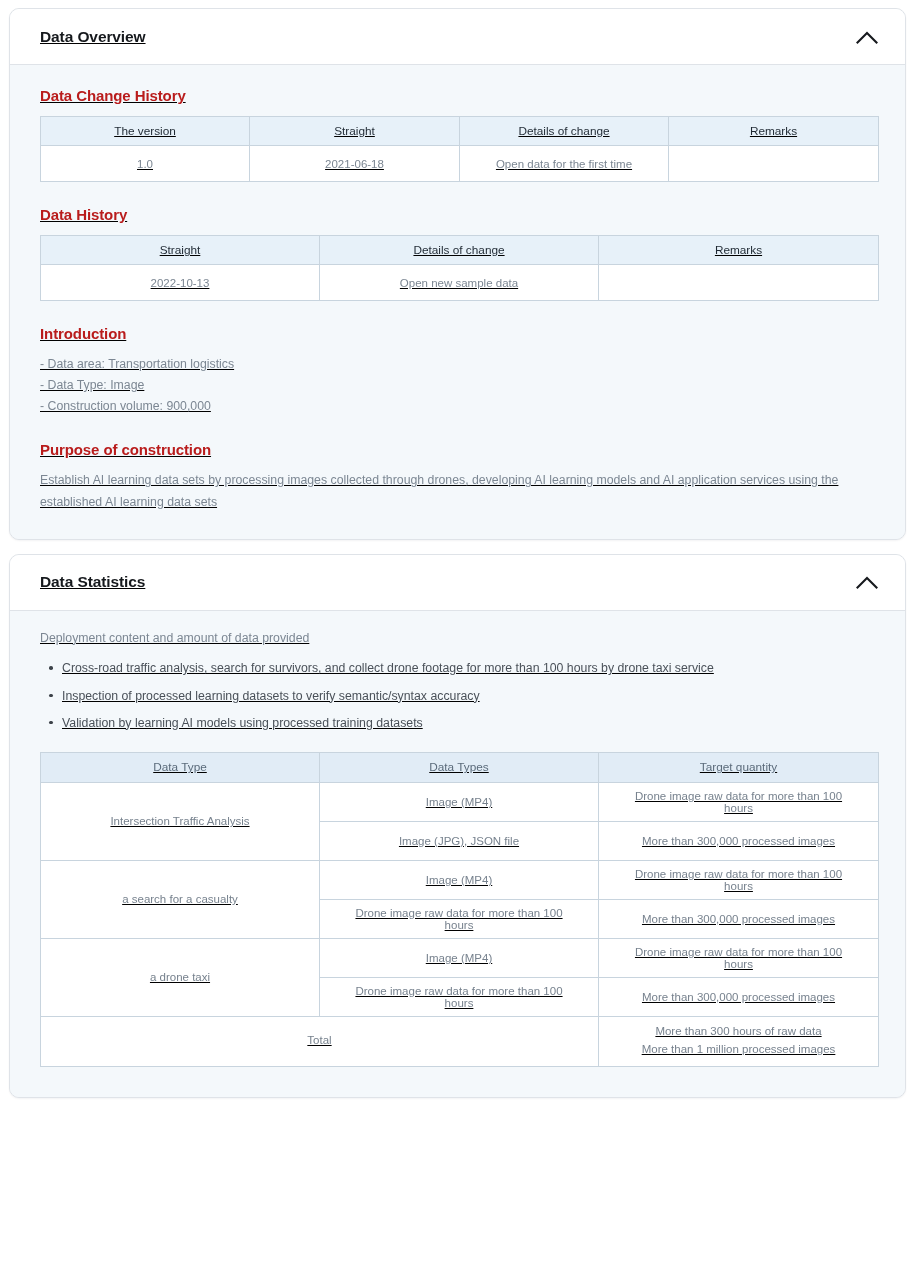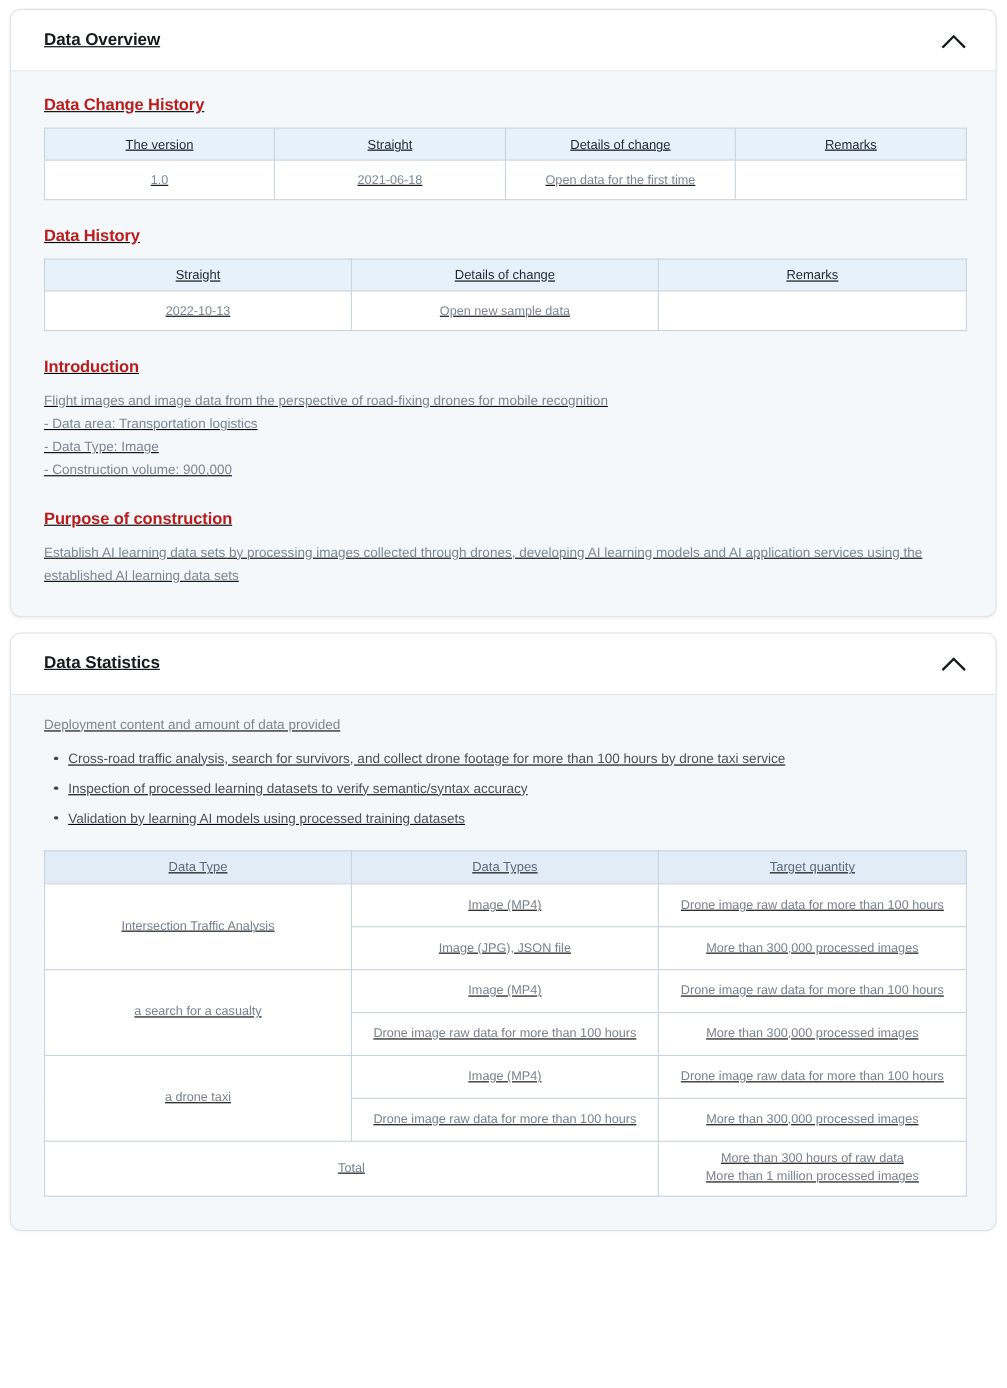--- a/index.html
+++ b/index.html
@@ -81,21 +81,21 @@
     table-layout: fixed;
     margin: 0;
   }
   table.grid th,
   table.grid td {
     border: 1px solid #c8d4de;
     text-align: center;
     vertical-align: middle;
     font-size: 11.5px;
     font-weight: normal;
-    padding: 6px 6px;
+    padding: 6px 22px;
     box-sizing: border-box;
   }
   table.grid thead th {
     background: #e7f1f9;
     color: #1f2933;
     height: 29px;
     font-size: 11.8px;
   }
   table.grid tbody td {
     background: #ffffff;
@@ -214,21 +214,20 @@
           <tr>
             <td>2022-10-13</td>
             <td>Open new sample data</td>
             <td></td>
           </tr>
         </tbody>
       </table>
 
       <h3 class="section-h gap-top">Introduction</h3>
       <div class="para-block">
-        <p class="para">Flight images and image data from the perspective of road-fixing drones for mobile recognition</p>
         <p class="para">- Data area: Transportation logistics</p>
         <p class="para">- Data Type: Image</p>
         <p class="para">- Construction volume: 900,000</p>
       </div>
 
       <h3 class="section-h gap-top">Purpose of construction</h3>
       <p class="para" style="max-width:838px">Establish AI learning data sets by processing images collected through drones, developing AI learning models and AI application services using the established AI learning data sets</p>
 
     </div>
   </section>

